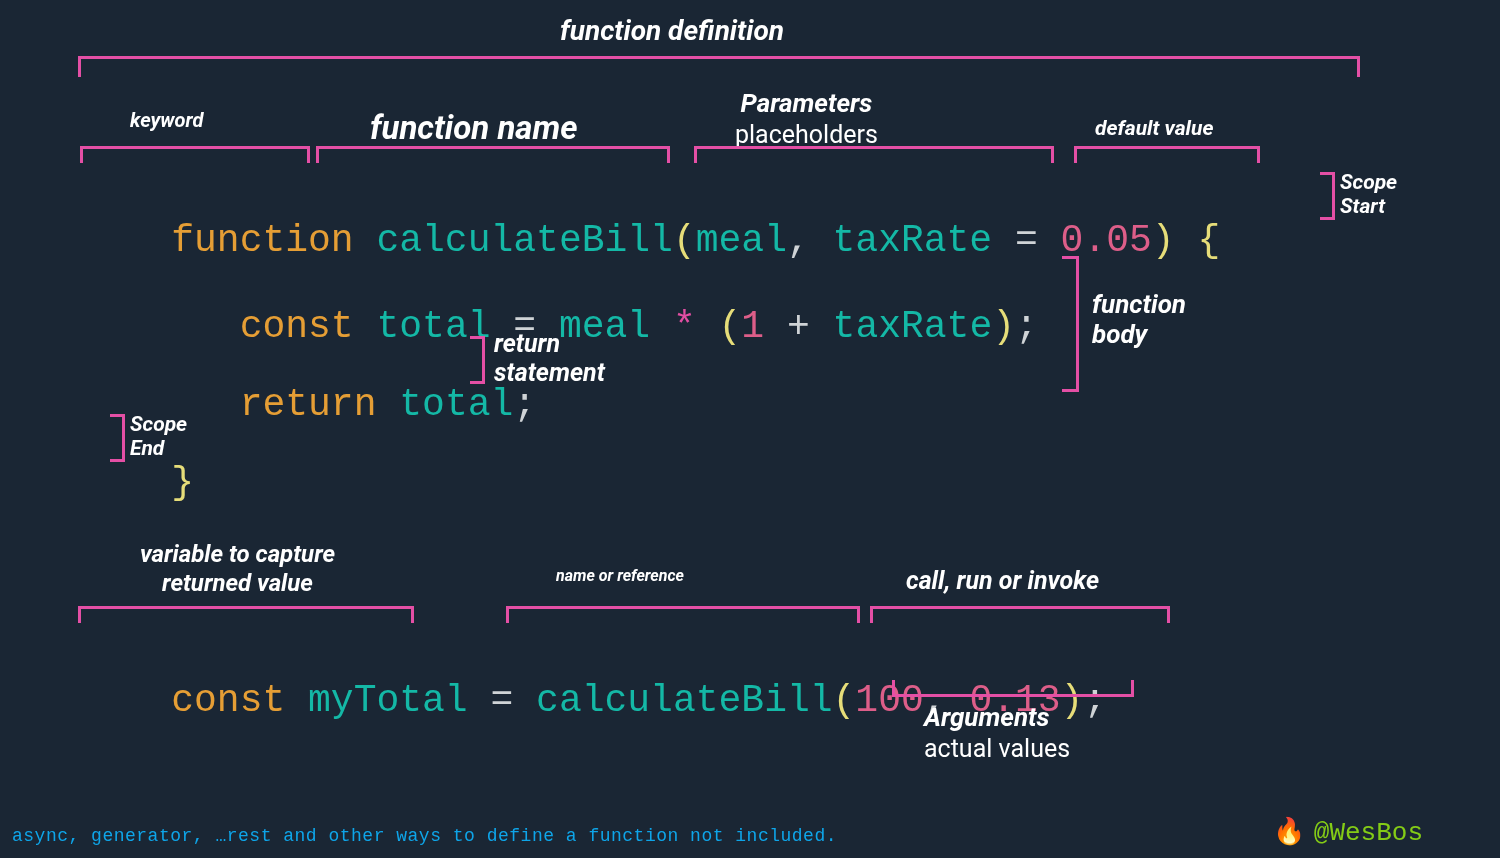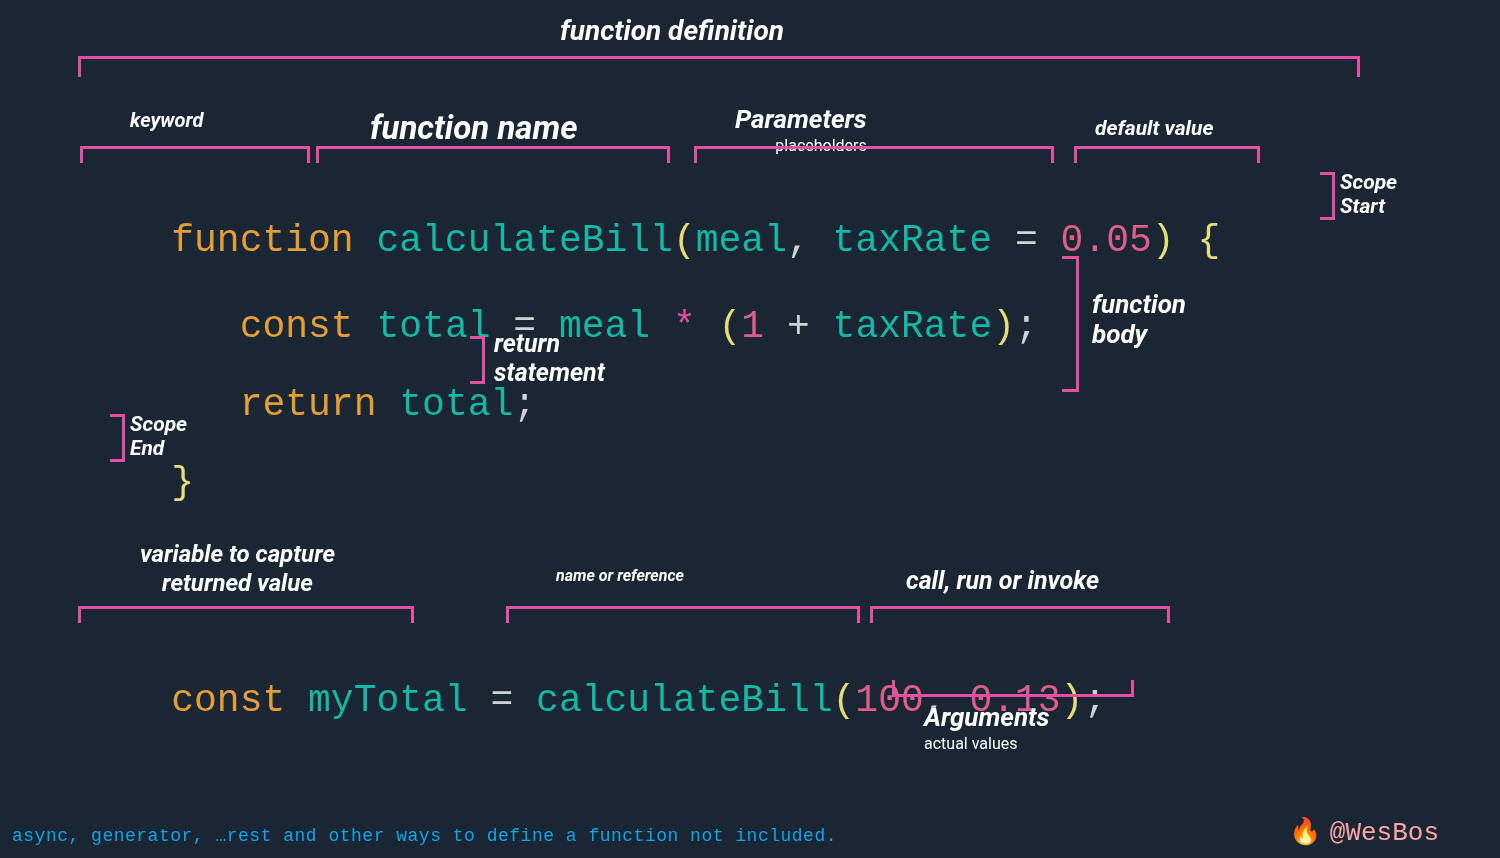--- a/index.html
+++ b/index.html
@@ -1,53 +1,53 @@
 <!DOCTYPE html>
 <html><head>
 <meta charset="utf-8">
 <style>
   html,body{margin:0;padding:0;width:1500px;height:858px;background:#1a2634;font-family:ui-monospace,SFMono-Regular,Menlo,Monaco,Consolas,"Liberation Mono","Courier New",monospace;color:#e7e9ec;overflow:hidden;}
   .stage{position:relative;width:1443px;height:858px;}
   .code{position:absolute;white-space:pre;font-size:38px;line-height:1.2;}
   .label{position:absolute;font-style:italic;font-weight:700;color:#fff;font-family:-apple-system,BlinkMacSystemFont,"Segoe UI",Roboto,Helvetica,Arial,sans-serif;}
-  .sub{display:block;font-style:normal;font-weight:400;font-size:16px;margin-top:2px;}
+  .sub{display:block;font-style:normal;font-weight:400;font-size:25px;margin-top:2px;}
   
   .kw{color:#e59e35;}       
   .name{color:#14b8a6;}     
   .op{color:#e14ea3;}       
   .eq{color:#cfd3d6;}
   .num{color:#dd5e89;}
   .punct{color:#cfd3d6;}
   .paren{color:#e6dd79;}
   .brace{color:#e6dd79;}
   
   .br{position:absolute;border-color:#e44fa5;border-style:solid;}
   .br-top{border-width:3px 3px 0 3px;border-bottom:0;}
   .br-right{border-width:3px 3px 3px 0;border-left:0;}
   .br-bottom{border-width:0 3px 3px 3px;border-top:0;}
   .small-label{font-size:21px;line-height:1.15;}
   .footer{position:absolute;left:12px;bottom:12px;font-size:18px;color:#0ea5e9;letter-spacing:0.5px;}
-  .credit{position:absolute;right:4px;bottom:10px;font-size:26px;color:#fca5a5;}
+  .credit{position:absolute;right:20px;bottom:10px;font-size:26px;color:#84cc16;}
   .fire{display:inline-block;margin-right:8px;}
 </style>
 </head>
 <body>
 
 <div class="stage">
 
   <div class="label" style="left:560px;top:14px;font-size:28px;">function definition</div>
   <div class="br br-top" style="left:78px;top:56px;width:1276px;height:18px;"></div>
 
   <div class="label" style="left:130px;top:108px;font-size:20px;">keyword</div>
   <div class="br br-top" style="left:80px;top:146px;width:224px;height:14px;"></div>
 
   <div class="label" style="left:370px;top:108px;font-size:33px;">function name</div>
   <div class="br br-top" style="left:316px;top:146px;width:348px;height:14px;"></div>
 
-  <div class="label" style="left:735px;top:104px;font-size:26px;text-align:right;">
+  <div class="label" style="left:735px;top:88px;font-size:26px;text-align:center;">
     <span>Parameters</span>
     <span class="sub">placeholders</span>
   </div>
   <div class="br br-top" style="left:694px;top:146px;width:354px;height:14px;"></div>
 
   <div class="label small-label" style="left:1095px;top:116px;">default value</div>
   <div class="br br-top" style="left:1074px;top:146px;width:180px;height:14px;"></div>
 
   <div class="code" style="left:80px;top:172px;">
     <span class="kw">function </span><span class="name">calculateBill</span><span class="paren">(</span><span class="name">meal</span><span class="punct">, </span><span class="name">taxRate </span><span class="eq">= </span><span class="num">0.05</span><span class="paren">) </span><span class="brace">{</span>

